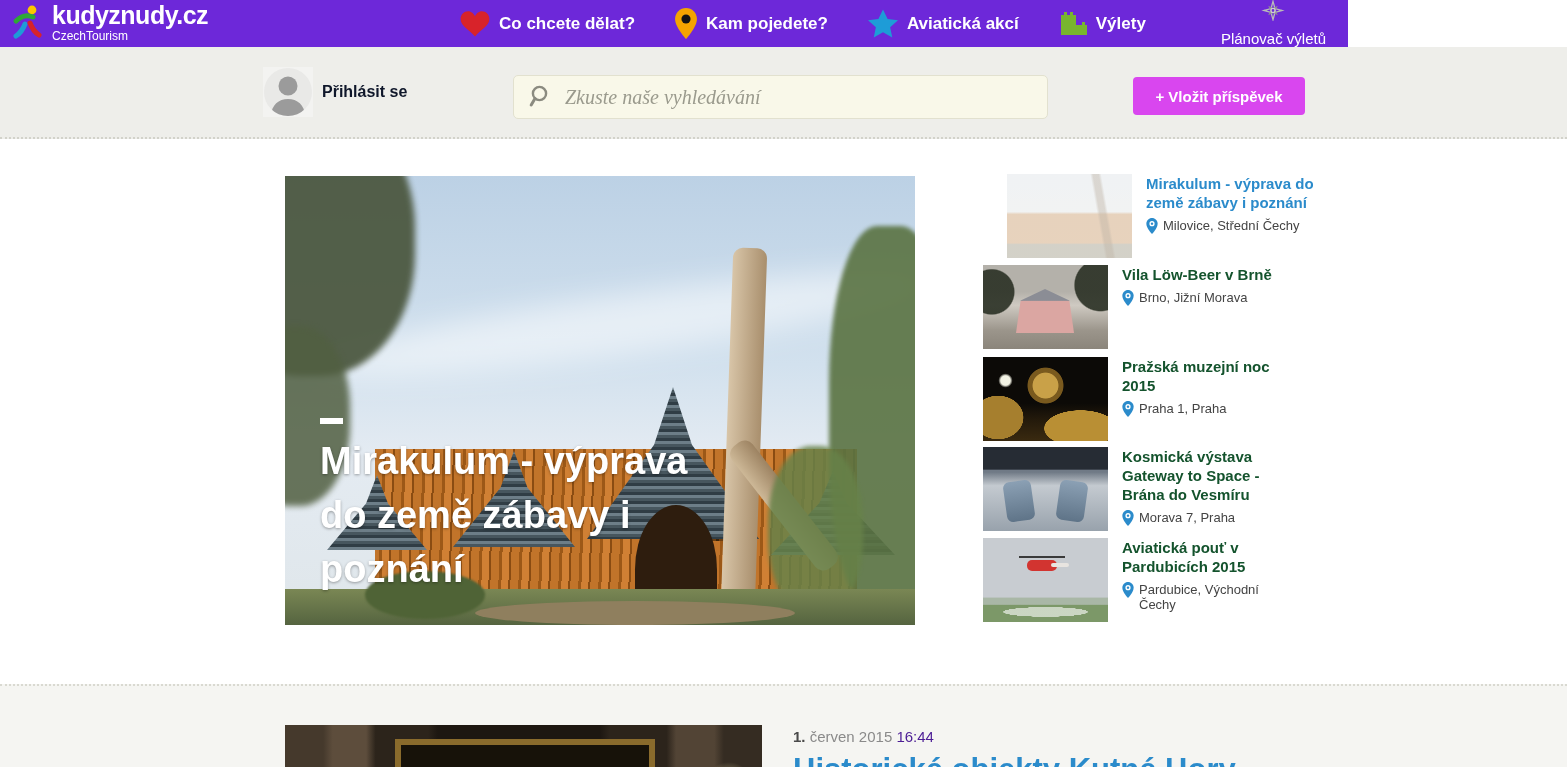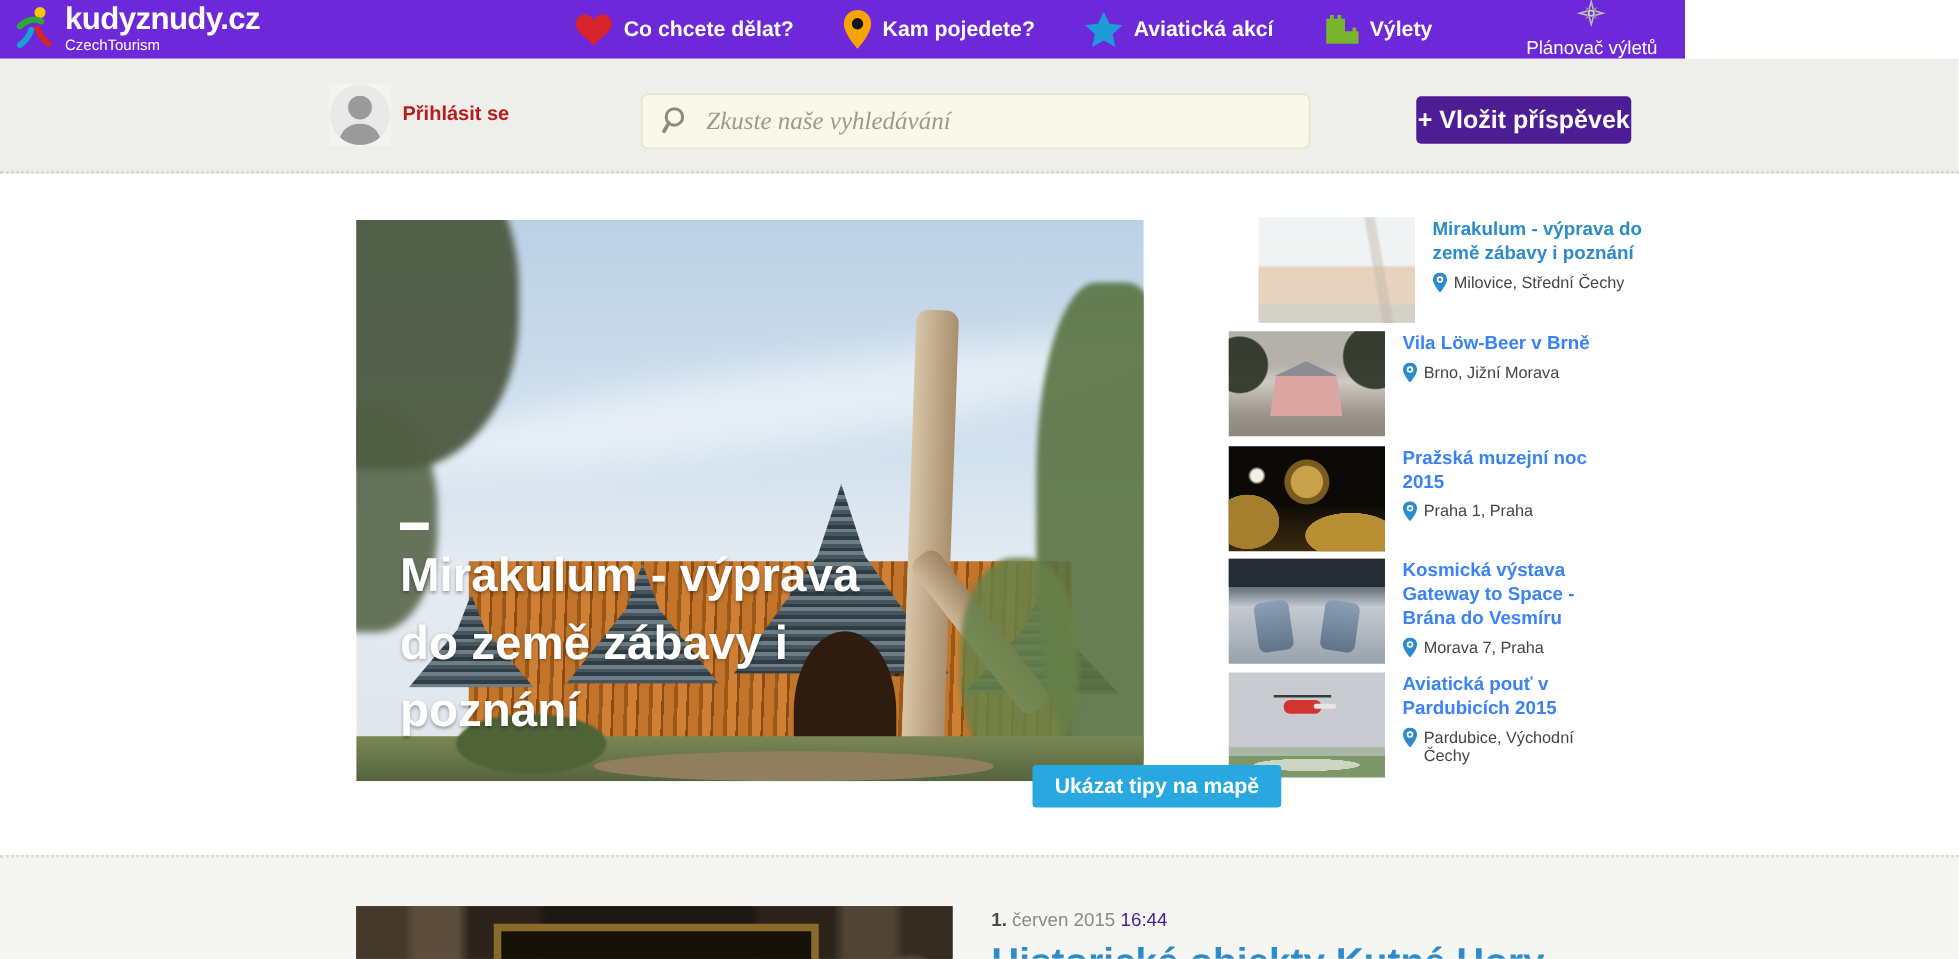--- a/index.html
+++ b/index.html
@@ -17,29 +17,29 @@
   .topnav-item { display:flex; align-items:center; gap:9px; cursor:pointer; }
   .topnav-item .lbl { color:#fff; font-size:17px; font-weight:bold; }
   .nav-ic { display:block; }
   .planner { position:absolute; right:22px; top:0; height:47px; display:flex; align-items:center; gap:9px; cursor:pointer;flex-direction:column; }
   .planner .lbl { color:#fff; font-size:15px; }
 
   
   .subheader { position:absolute; top:47px; left:0; width:1567px; height:92px;
                background:#eeeeea; border-bottom:2px dotted #d2d2ca; }
   .avatar { position:absolute; left:263px; top:20px; width:50px; height:50px; background:#f3f3f1; cursor:pointer; }
-  .login-label { position:absolute; left:322px; top:36px; font-size:16px; font-weight:bold; color:#b91c1c; cursor:pointer; }
+  .login-label { position:absolute; left:322px; top:36px; font-size:16px; font-weight:bold; color:#0f172a; cursor:pointer; }
   .searchbox { position:absolute; left:513px; top:28px; width:535px; height:44px;
                background:#f9f8e9; border:1px solid #e2e1cf; border-radius:5px; display:flex; align-items:center; }
   .searchbox svg { margin:0 12px 0 15px; flex:0 0 auto; }
   .searchbox input { flex:1; border:none; outline:none; background:transparent; height:40px;
                      font-family:"Liberation Serif", serif; font-style:italic; font-size:20px; color:#55554a; }
   .searchbox input::placeholder { color:#9a9a8d; opacity:1; }
-  .add-post-btn { position:absolute; left:1133px; top:30px; width:172px; height:38px; background:#4c1d95;
-                  border:none; border-radius:4px; color:#fff; font-size:20px; font-weight:bold;
+  .add-post-btn { position:absolute; left:1133px; top:30px; width:172px; height:38px; background:#d946ef;
+                  border:none; border-radius:4px; color:#fff; font-size:15px; font-weight:bold;
                   font-family:"Liberation Sans", sans-serif; cursor:pointer; }
 
   
   .main { position:absolute; top:139px; left:0; width:1567px; height:545px; background:#fff; }
 
   .hero { position:absolute; left:285px; top:37px; width:630px; height:449px; overflow:hidden; cursor:pointer; }
   .hero-art { position:absolute; inset:0; background:linear-gradient(180deg,#bcd1e5 0%,#d2e1ee 42%,#e4ebf2 62%,#dfe6ea 100%); }
   .cloud-streak { position:absolute; left:30px; top:118px; width:620px; height:60px; background:rgba(255,255,255,.5);
                   transform:rotate(-8deg); filter:blur(14px); border-radius:50%; }
   .tree-left1 { position:absolute; left:-80px; top:-70px; width:210px; height:270px; background:#49553c;
@@ -77,21 +77,21 @@
   .caption-line { font-size:38px; font-weight:bold; line-height:54px; text-shadow:0 1px 3px rgba(0,0,0,.35); }
 
   .map-btn { position:absolute; left:826px; top:473px; width:199px; height:34px; background:#29a8e0; border:none;
              border-radius:3px; color:#fff; font-size:17px; font-weight:bold;
              font-family:"Liberation Sans", sans-serif; cursor:pointer; z-index:5; }
 
   
   .side-item { position:absolute; left:983px; width:312px; display:flex; cursor:pointer; }
   .side-item .thumb { width:125px; height:84px; flex:0 0 auto; position:relative; overflow:hidden; }
   .side-item .meta { margin-left:14px; width:173px; }
-  .side-title { font-size:15px; font-weight:bold; color:#3b82f6; line-height:19px; }
+  .side-title { font-size:15px; font-weight:bold; color:#14532d; line-height:19px; }
   .side-item.active .side-title { color:#2b8bcb; }
   .side-loc { margin-top:6px; display:flex; align-items:flex-start; gap:5px; font-size:13px; color:#444; line-height:15px; }
   .side-loc svg { flex:0 0 auto; margin-top:0; }
 
   
   .t-mirakulum { background:
       linear-gradient(80deg, rgba(255,255,255,0) 70%, rgba(140,120,95,.45) 72% 76%, rgba(255,255,255,0) 78%),
       linear-gradient(180deg, rgba(230,235,238,0) 45%, rgba(196,126,56,.55) 48% 82%, rgba(120,110,80,.5) 84% 100%),
       linear-gradient(180deg,#e3e8ec 0%,#e9eae6 100%); }
   .t-veil { position:absolute; inset:0; background:rgba(255,255,255,.45); }
@@ -245,21 +245,20 @@
       <div class="hero-bush"></div>
     </div>
     <div class="hero-caption">
       <div class="caption-dash"></div>
       <div class="caption-line">Mirakulum - výprava</div>
       <div class="caption-line">do země zábavy i</div>
       <div class="caption-line">poznání</div>
     </div>
   </div>
 
-  <button class="map-btn">Ukázat tipy na mapě</button>
 
   <div class="side-item active" style="top:35px;margin-left:24px;">
     <div class="thumb t-mirakulum">
         <div class="t-veil"></div>
       </div>
     <div class="meta">
       <div class="side-title">Mirakulum - výprava do země zábavy i poznání</div>
       <div class="side-loc">
         <svg width="12" height="16" viewBox="0 0 24 34">
           <path d="M12 0C5.4 0 0 5.4 0 12c0 9 12 22 12 22s12-13 12-22C24 5.4 18.6 0 12 0z" fill="#2b8bcb"></path>

